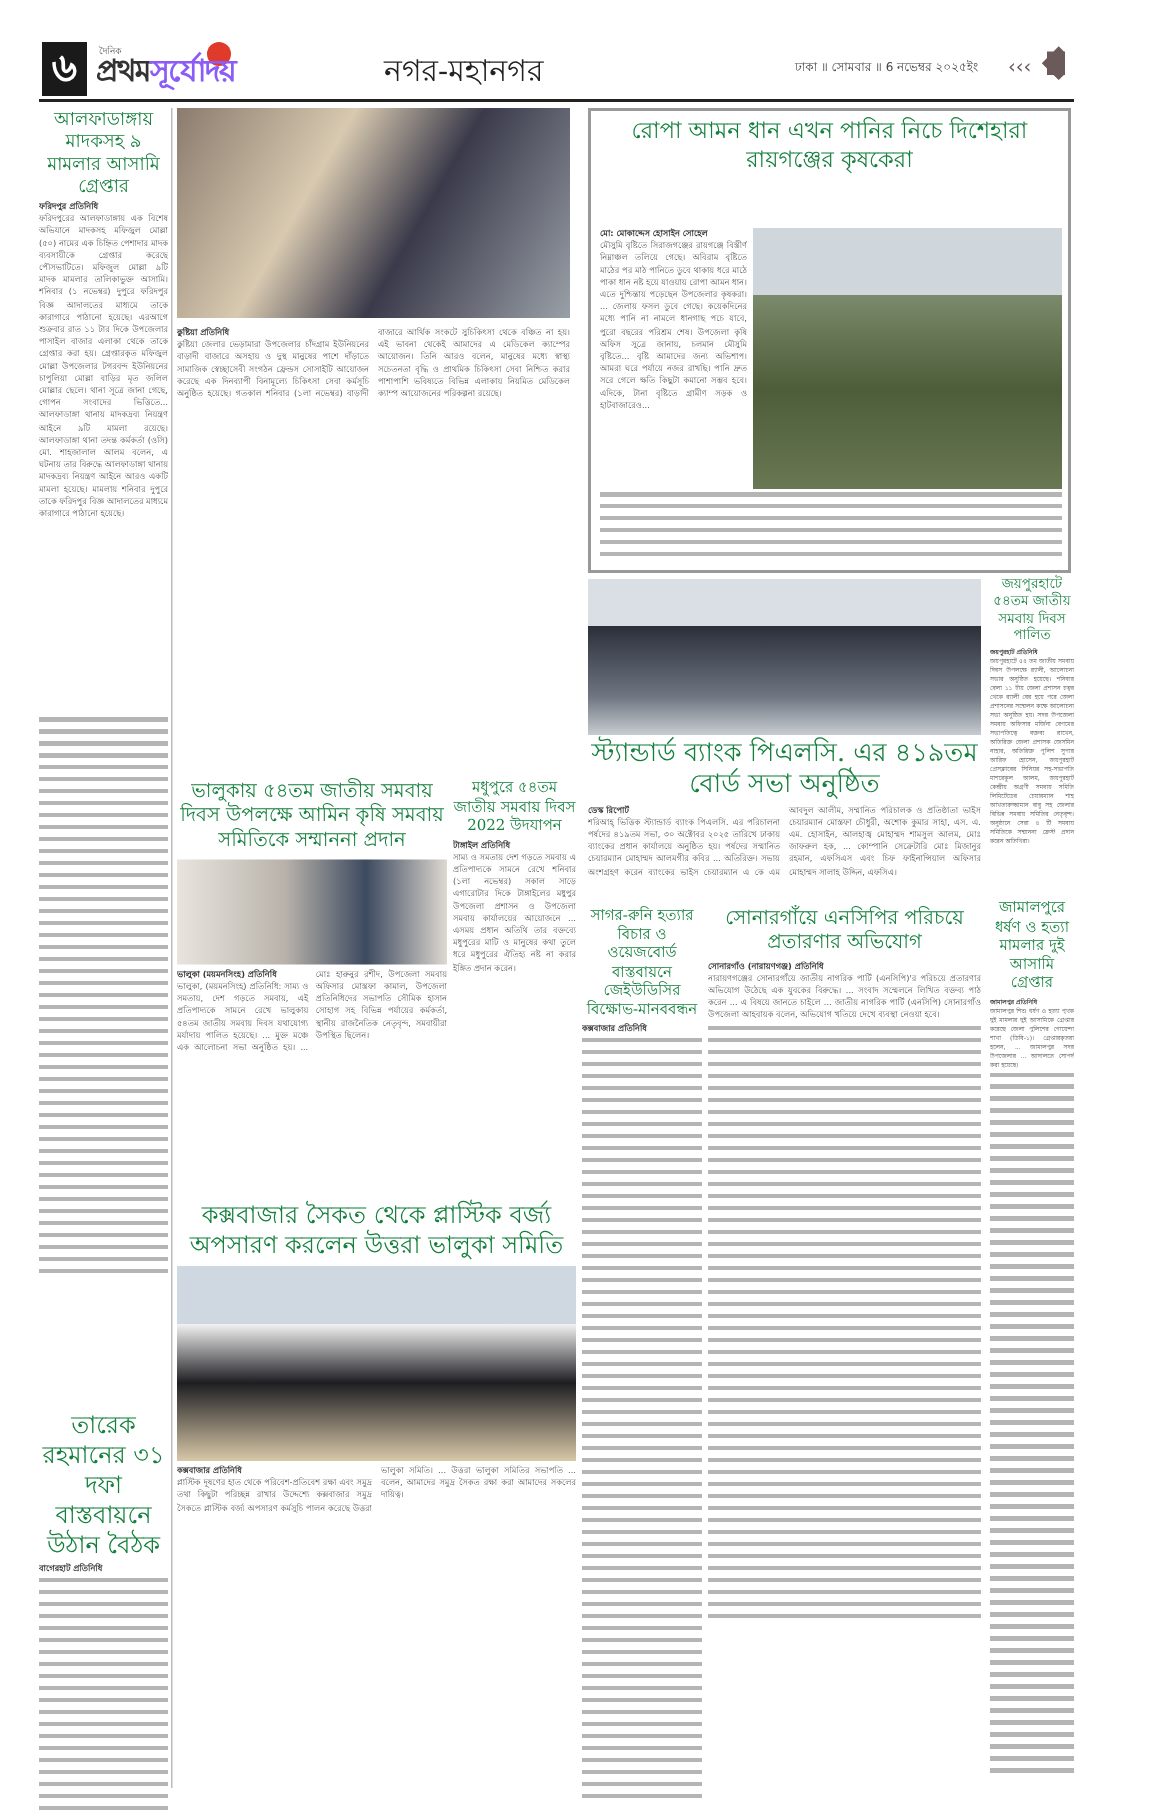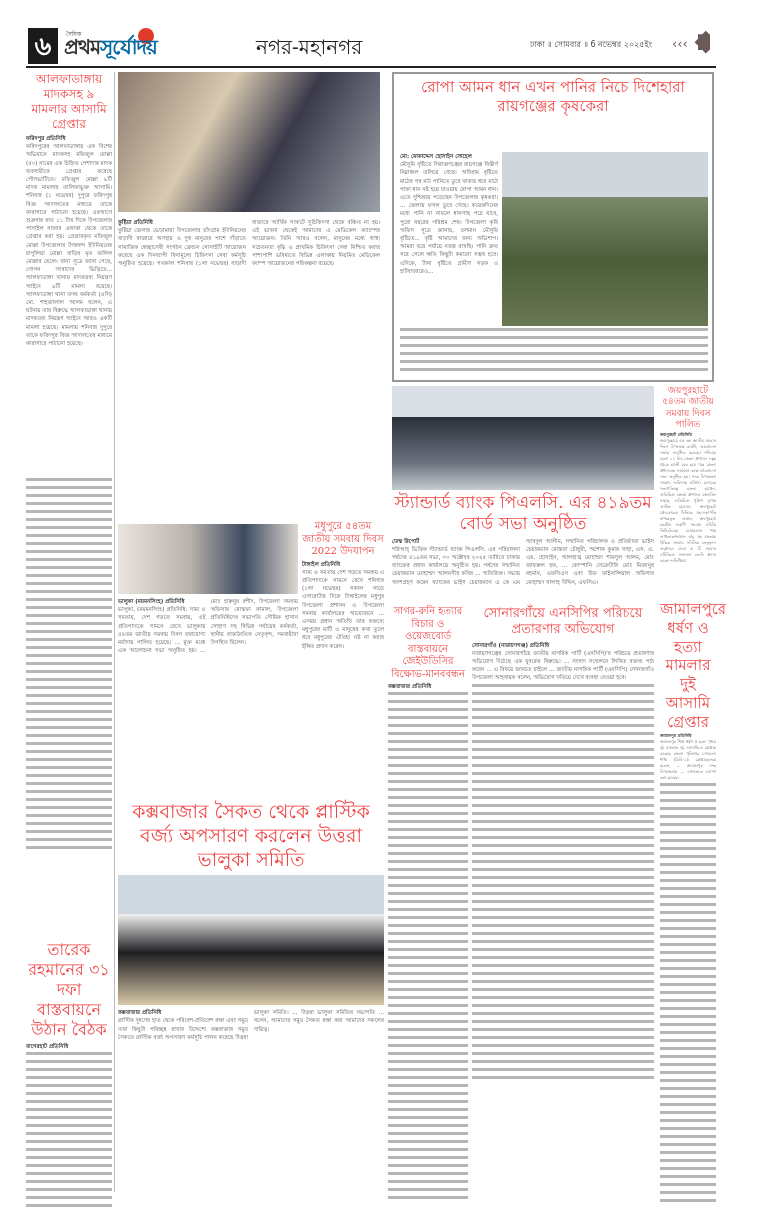--- a/index.html
+++ b/index.html
@@ -1,28 +1,28 @@
 <!DOCTYPE html>
 <html><head>
 <meta charset="utf-8">
 <style>
 *{box-sizing:border-box;margin:0;padding:0}
 html,body{width:768px;height:1207px;background:#fff;overflow:hidden}
 body{font-family:"DejaVu Sans",sans-serif;color:#222;position:relative}
 .abs{position:absolute}
 .pagenum{left:28px;top:28px;width:30px;height:36px;background:#1a1a1a;color:#fff;font-size:26px;font-weight:bold;text-align:center;line-height:36px}
 .logo{left:64px;top:32px;font-size:20px;font-weight:bold;color:#333;font-family:"DejaVu Serif",serif;letter-spacing:-1px}
-.logo .red{color:#0369a1}
+.logo .red{color:#8b5cf6}
 .logo-sun{left:138px;top:28px;width:16px;height:16px;border-radius:50%;background:#e03a2a}
 .logo-small{left:66px;top:29px;font-size:6px;color:#555}
 .section{left:256px;top:32px;font-size:20px;color:#222;font-family:"DejaVu Serif",serif}
 .dateline{left:530px;top:38px;font-size:8px;color:#444}
 .ornament{left:683px;top:30px;width:24px;height:24px}
 .rule{left:26px;top:66px;width:333px;height:2px;background:#222}
-.hl{font-family:"DejaVu Serif",serif;color:#ef4444;text-align:center;line-height:1.25}
+.hl{font-family:"DejaVu Serif",serif;color:#15803d;text-align:center;line-height:1.25}
 .body{font-size:5.5px;line-height:8.2px;color:#555;text-align:justify;overflow:hidden}
 .byline{font-weight:bold;color:#333}
 .photo{background:linear-gradient(135deg,#9aa3a8,#5b6670)}
 .col-rule{background:#bbb;width:1px}
 .box{border:2px solid #999}
 .textlines{background:repeating-linear-gradient(#fff 0 2px,#b5b5b5 2px 5px,#fff 5px 8px)}
 </style>
 </head>
 <body>
 
@@ -87,20 +87,21 @@
 <div class="abs photo" style="left:392px;top:386px;width:262px;height:104px;background:linear-gradient(#d9dfe4 0 30%,#2a2f3a 30%,#6e7480 75%,#c7ccd1 100%)"></div>
 <div class="abs" style="left:392px;top:492px;width:262px;height:110px">
   <div class="hl" style="font-size:17px">স্ট্যান্ডার্ড ব্যাংক পিএলসি. এর ৪১৯তম বোর্ড সভা অনুষ্ঠিত</div>
   <div class="body" style="margin-top:2px;height:50px;column-count:2;column-gap:6px">
     <span class="byline">ডেস্ক রিপোর্ট</span><br>
     <span>শরিআহ্ ভিত্তিক স্ট্যান্ডার্ড ব্যাংক পিএলসি. এর পরিচালনা পর্ষদের ৪১৯তম সভা, ৩০ অক্টোবর ২০২৫ তারিখে ঢাকায় ব্যাংকের প্রধান কার্যালয়ে অনুষ্ঠিত হয়। পর্ষদের সম্মানিত চেয়ারম্যান মোহাম্মদ আলমগীর কবির ... অতিরিক্ত। সভায় অংশগ্রহণ করেন ব্যাংকের ভাইস চেয়ারম্যান এ কে এম আবদুল আলীম, সম্মানিত পরিচালক ও প্রতিষ্ঠাতা ভাইস চেয়ারম্যান মোস্তফা চৌধুরী, অশোক কুমার সাহা, এস. এ. এম. হোসাইন, আলহাজ্ব মোহাম্মদ শামসুল আলম, মোঃ জাফরুল হক, ... কোম্পানি সেক্রেটারি মোঃ মিজানুর রহমান, এফসিএস এবং চিফ ফাইনান্সিয়াল অফিসার মোহাম্মদ সালাহ উদ্দিন, এফসিএ।</span>
   </div>
 </div>
 
 <div class="abs" style="left:118px;top:520px;width:180px;height:250px">
+  <div class="hl" style="font-size:13px">ভালুকায় ৫৪তম জাতীয় সমবায় দিবস উপলক্ষে আমিন কৃষি সমবায় সমিতিকে সম্মাননা প্রদান</div>
   <div class="photo" style="margin-top:4px;height:70px;background:linear-gradient(90deg,#e9e5de,#b8b2aa 40%,#3d4a60 70%,#ded8d0)"></div>
   <div class="body" style="margin-top:3px;height:100px;column-count:2;column-gap:5px">
     <span class="byline">ভালুকা (ময়মনসিংহ) প্রতিনিধি</span><br>
     <span>ভালুকা, (ময়মনসিংহ) প্রতিনিধি: সাম্য ও সমতায়, দেশ গড়তে সমবায়, এই প্রতিপাদ্যকে সামনে রেখে ভালুকায় ৫৪তম জাতীয় সমবায় দিবস যথাযোগ্য মর্যাদায় পালিত হয়েছে। ... মুক্ত মঞ্চে এক আলোচনা সভা অনুষ্ঠিত হয়। ... মোঃ হারুনুর রশীদ, উপজেলা সমবায় অফিসার মোস্তফা কামাল, উপজেলা প্রতিনিধিদের সভাপতি সৌমিক হাসান সোহাগ সহ বিভিন্ন পর্যায়ের কর্মকর্তা, স্থানীয় রাজনৈতিক নেতৃবৃন্দ, সমবায়ীরা উপস্থিত ছিলেন।</span>
   </div>
 </div>
 
 <div class="abs" style="left:302px;top:520px;width:82px;height:250px">
   <div class="hl" style="font-size:10px">মধুপুরে ৫৪তম জাতীয় সমবায় দিবস 2022 উদযাপন</div>
   <div class="body" style="margin-top:2px;height:190px">
@@ -120,28 +121,28 @@
 <div class="abs" style="left:472px;top:605px;width:182px;height:590px">
   <div class="hl" style="font-size:13px">সোনারগাঁয়ে এনসিপির পরিচয়ে প্রতারণার অভিযোগ</div>
   <div class="body" style="margin-top:3px;height:470px">
     <span class="byline">সোনারগাঁও (নারায়ণগঞ্জ) প্রতিনিধি</span><br>
     <span>নারায়ণগঞ্জের সোনারগাঁয়ে জাতীয় নাগরিক পার্টি (এনসিপি)'র পরিচয়ে প্রতারণার অভিযোগ উঠেছে এক যুবকের বিরুদ্ধে। ... সংবাদ সম্মেলনে লিখিত বক্তব্য পাঠ করেন ... এ বিষয়ে জানতে চাইলে ... জাতীয় নাগরিক পার্টি (এনসিপি) সোনারগাঁও উপজেলা আহবায়ক বলেন, অভিযোগ খতিয়ে দেখে ব্যবস্থা নেওয়া হবে।</span>
     <div class="textlines" style="height:400px"></div>
   </div>
 </div>
 
 <div class="abs" style="left:660px;top:600px;width:56px;height:590px">
-  <div class="hl" style="font-size:15px">জামালপুরে ধর্ষণ ও হত্যা মামলার দুই আসামি গ্রেপ্তার</div>
+  <div class="hl" style="font-size:10px">জামালপুরে ধর্ষণ ও হত্যা মামলার দুই আসামি গ্রেপ্তার</div>
   <div class="body" style="margin-top:2px;height:520px;font-size:4px;line-height:6px">
     <span class="byline">জামালপুর প্রতিনিধি</span><br>
     <span>জামালপুর শিশু ধর্ষণ ও হত্যা পৃথক দুই মামলার দুই আসামিকে গ্রেপ্তার করেছে জেলা পুলিশের গোয়েন্দা শাখা (ডিবি-১)। গ্রেপ্তারকৃতরা হলেন, ... জামালপুর সদর উপজেলার ... আদালতে সোপর্দ করা হয়েছে।</span>
     <div class="textlines" style="height:480px"></div>
   </div>
 </div>
 
 <div class="abs" style="left:118px;top:800px;width:266px;height:395px">
-  <div class="hl" style="font-size:19px">কক্সবাজার সৈকত থেকে প্লাস্টিক বর্জ্য অপসারণ করলেন উত্তরা ভালুকা সমিতি</div>
+  <div class="hl" style="font-size:16px">কক্সবাজার সৈকত থেকে প্লাস্টিক বর্জ্য অপসারণ করলেন উত্তরা ভালুকা সমিতি</div>
   <div class="photo" style="margin-top:4px;height:130px;background:linear-gradient(#cfd8e0 0 30%,#f0f0f0 30%,#1e1e22 60%,#d8c8a8 100%)"></div>
   <div class="body" style="margin-top:3px;height:200px;column-count:2;column-gap:6px">
     <span class="byline">কক্সবাজার প্রতিনিধি</span><br>
     <span>প্লাস্টিক দূষণের হাত থেকে পরিবেশ-প্রতিবেশ রক্ষা এবং সমুদ্র তথা কিছুটা পরিচ্ছন্ন রাখার উদ্দেশ্যে কক্সবাজার সমুদ্র সৈকতে প্লাস্টিক বর্জ্য অপসারণ কর্মসূচি পালন করেছে উত্তরা ভালুকা সমিতি। ... উত্তরা ভালুকা সমিতির সভাপতি ... বলেন, আমাদের সমুদ্র সৈকত রক্ষা করা আমাদের সকলের দায়িত্ব।</span>
   </div>
 </div>
 
 </body></html>

